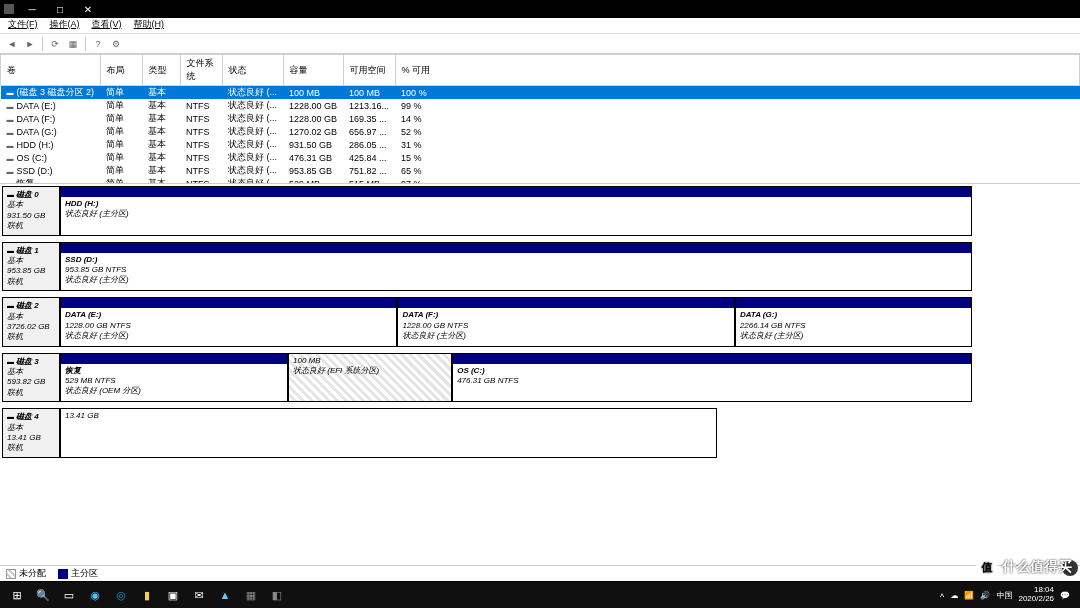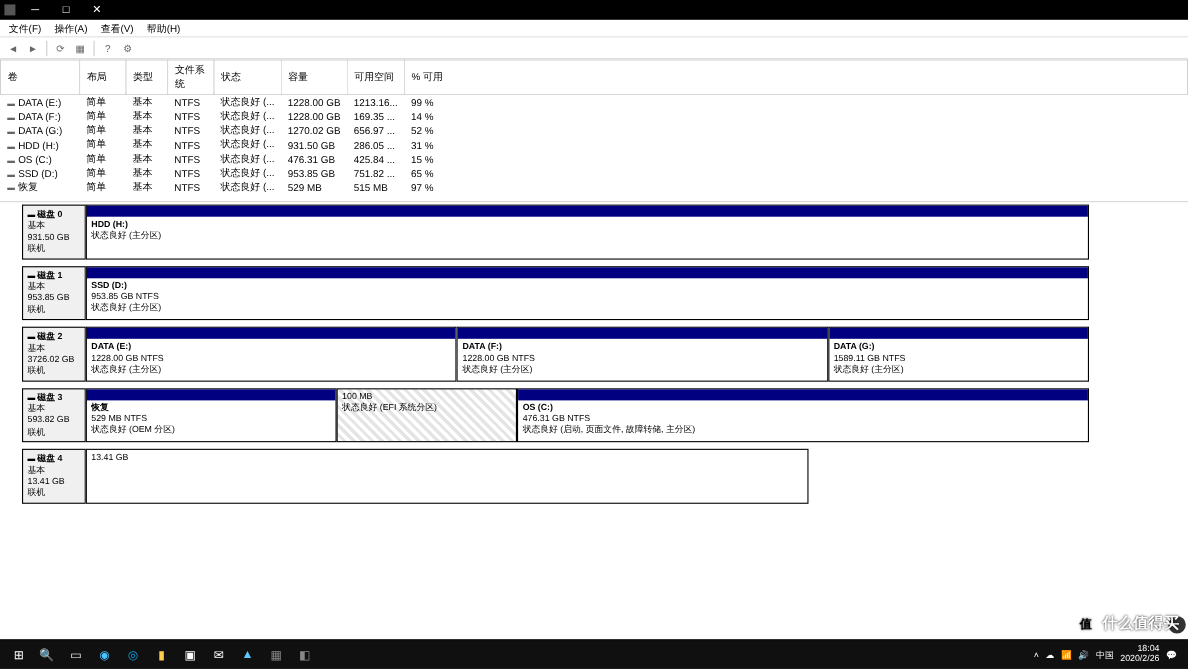--- a/index.html
+++ b/index.html
@@ -8,39 +8,39 @@
 
 .titlebar { height: 18px; background: #000; color: #fff; display: flex; align-items: center; font-size: 9px; padding: 0 4px; }
 .titlebar .icon-app { width: 10px; height: 10px; background: #555; margin-right: 4px; }
 .titlebar .title { flex: 1; }
 .titlebar .wbtn { width: 28px; height: 18px; display: flex; align-items: center; justify-content: center; color: #fff; font-size: 10px; }
 
 
 .window { background: #fff; height: 563px; display: flex; flex-direction: column; }
 
 
-.menubar { height: 16px; display: flex; align-items: flex-end; padding: 0 2px; font-size: 9px; border-bottom: 1px solid #e0e0e0; }
+.menubar { height: 16px; display: flex; align-items: flex-start; padding: 0 2px; font-size: 9px; border-bottom: 1px solid #e0e0e0; text-decoration: underline; }
 .menubar .mitem { padding: 0 6px; }
 
 
 .toolbar { height: 20px; display: flex; align-items: center; padding: 0 4px; gap: 2px; border-bottom: 1px solid #d0d0d0; }
 .toolbar .tbtn { width: 16px; height: 16px; display: flex; align-items: center; justify-content: center; font-size: 9px; color: #666; border: 1px solid transparent; }
 .toolbar .sep { width: 1px; height: 14px; background: #ccc; margin: 0 2px; }
 
 
 .vol-table { height: 130px; overflow: auto; border-bottom: 1px solid #ccc; }
 .vol-table table { width: 100%; border-collapse: collapse; font-size: 9px; }
 .vol-table th { text-align: left; padding: 2px 6px; background: #fff; border: 1px solid #d0d0d0; font-weight: normal; position: sticky; top: 0; }
 .vol-table td { padding: 0 6px; white-space: nowrap; height: 12px; }
 .vol-table tr.selected td { background: #0078d7; color: #fff; }
 .vol-table td.vol-icon::before { content: "▬"; font-size: 7px; color: #666; margin-right: 3px; }
 .vol-table tr.selected td.vol-icon::before { color: #fff; }
 
 
-.disk-pane { flex: 1; overflow-y: auto; background: #fff; padding: 2px 20px; }
+.disk-pane { flex: 1; overflow-y: auto; background: #fff; padding: 2px 2px; font-style: italic; }
 .disk-row { display: flex; margin-bottom: 6px; }
 .disk-info { width: 58px; border: 1px solid #000; padding: 3px 4px; font-size: 8px; line-height: 1.3; background: #f0f0f0; }
 .disk-info .dname::before { content: "▬ "; font-size: 7px; }
 .disk-info .dname { font-weight: bold; }
 .disk-layout { flex: 1; display: flex; max-width: 912px; }
 .part { border: 1px solid #000; position: relative; padding: 2px 4px; font-size: 8px; line-height: 1.3; background: #fff; }
 .part .hdr { height: 10px; background: #000080; margin: -2px -4px 2px -4px; }
 .part.unalloc { background: repeating-linear-gradient(45deg, #fff, #fff 3px, #e5e5e5 3px, #e5e5e5 6px); }
 .part.primary .hdr { background: #000080; }
 .part .pname { font-weight: bold; }
@@ -100,20 +100,30 @@
         <th style="width:42px">布局</th>
         <th style="width:38px">类型</th>
         <th style="width:42px">文件系统</th>
         <th style="width:46px">状态</th>
         <th style="width:54px">容量</th>
         <th style="width:44px">可用空间</th>
         <th>% 可用</th>
       </tr>
         </thead>
       <tbody id="vol-body">
+          <tr class="selected">
+            <td class="vol-icon">(磁盘 3 磁盘分区 2)</td>
+            <td>简单</td>
+            <td>基本</td>
+            <td></td>
+            <td>状态良好 (...</td>
+            <td>100 MB</td>
+            <td>100 MB</td>
+            <td>100 %</td>
+          </tr>
           <tr>
             <td class="vol-icon">DATA (E:)</td>
             <td>简单</td>
             <td>基本</td>
             <td>NTFS</td>
             <td>状态良好 (...</td>
             <td>1228.00 GB</td>
             <td>1213.16...</td>
             <td>99 %</td>
           </tr>
@@ -229,21 +239,21 @@
           </div>
           <div class="part primary" style="flex: 0 0 37%;">
             <div class="hdr"></div>
             <div class="pname">DATA  (F:)</div>
             <div>1228.00 GB NTFS</div>
             <div>状态良好 (主分区)</div>
           </div>
           <div class="part primary" style="flex: 0 0 26%;">
             <div class="hdr"></div>
             <div class="pname">DATA  (G:)</div>
-            <div>1589.11 GB NTFS</div>
+            <div>2266.14 GB NTFS</div>
             <div>状态良好 (主分区)</div>
           </div>
         </div>
       </div>
       <div class="disk-row">
         <div class="disk-info">
           <div class="dname">磁盘 3</div>
           <div>基本</div>
           <div>593.82 GB</div>
           <div>联机</div>
@@ -257,41 +267,44 @@
           </div>
           <div class="part unalloc" style="flex: 0 0 18%;">
             <div class="pname"></div>
             <div>100 MB</div>
             <div>状态良好 (EFI 系统分区)</div>
           </div>
           <div class="part primary" style="flex: 0 0 57%;">
             <div class="hdr"></div>
             <div class="pname">OS  (C:)</div>
             <div>476.31 GB NTFS</div>
-            <div>状态良好 (启动, 页面文件, 故障转储, 主分区)</div>
           </div>
         </div>
       </div>
       <div class="disk-row">
         <div class="disk-info">
           <div class="dname">磁盘 4</div>
           <div>基本</div>
           <div>13.41 GB</div>
           <div>联机</div>
         </div>
         <div class="disk-layout">
           <div class="part unalloc-plain" style="flex: 0 0 72%;">
             <div class="pname"></div>
             <div>13.41 GB</div>
             <div></div>
           </div>
         </div>
       </div>
     </div>
 
+  <div class="legend">
+    <span><span class="lbox unalloc"></span><span>未分配</span></span>
+    <span><span class="lbox primary"></span><span>主分区</span></span>
+  </div>
 </div>
 
 <div class="taskbar">
   <div class="tbi">⊞</div>
   <div class="tbi">🔍</div>
   <div class="tbi">▭</div>
   <div class="tbi" style="color:#4cc2ff">◉</div>
   <div class="tbi" style="color:#0ea5e9">◎</div>
   <div class="tbi" style="color:#ffcc4d">▮</div>
   <div class="tbi" style="color:#fff">▣</div>

